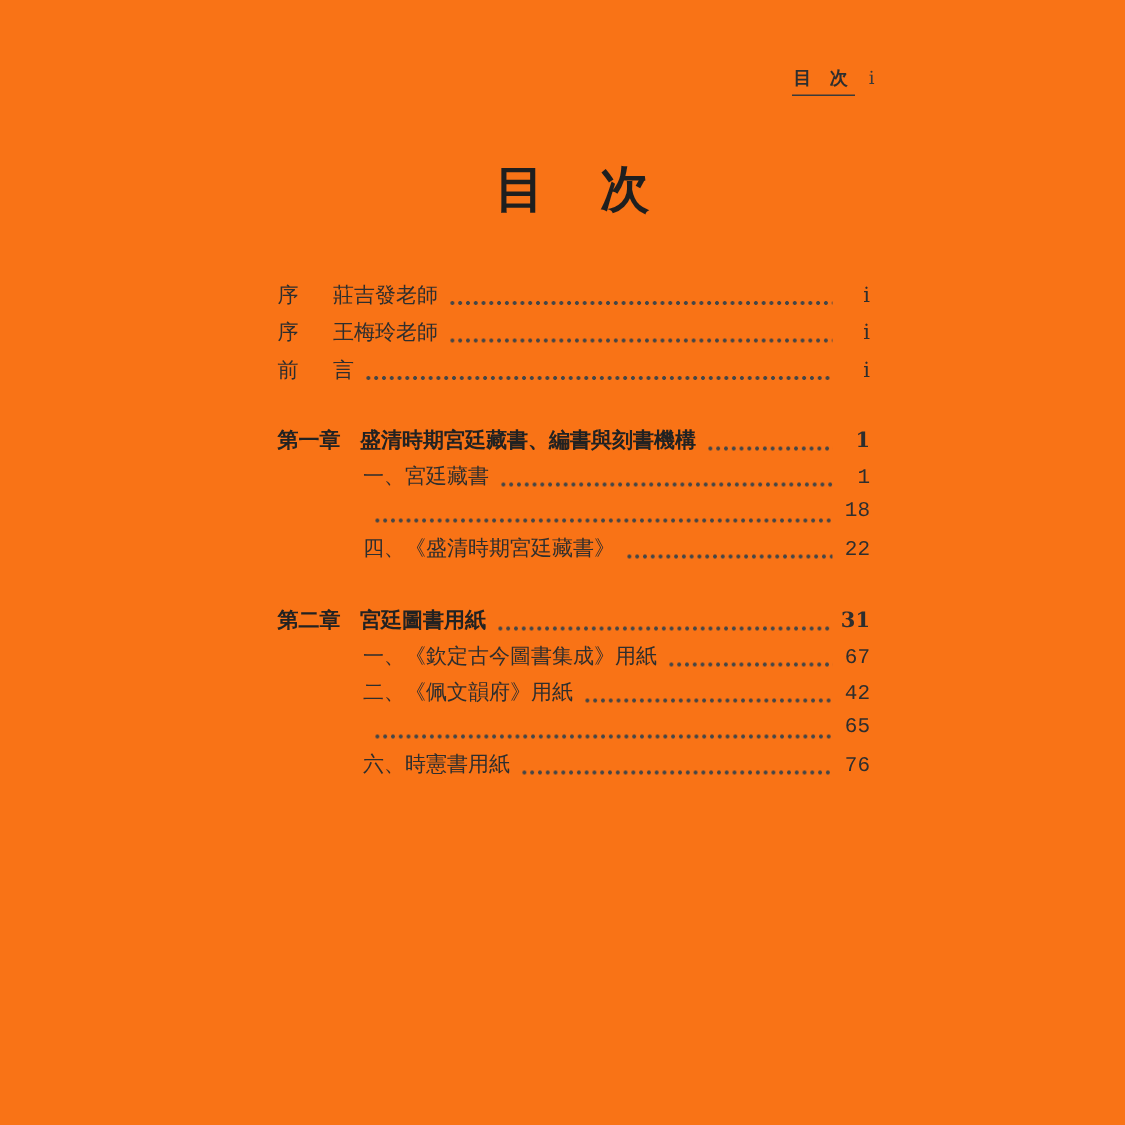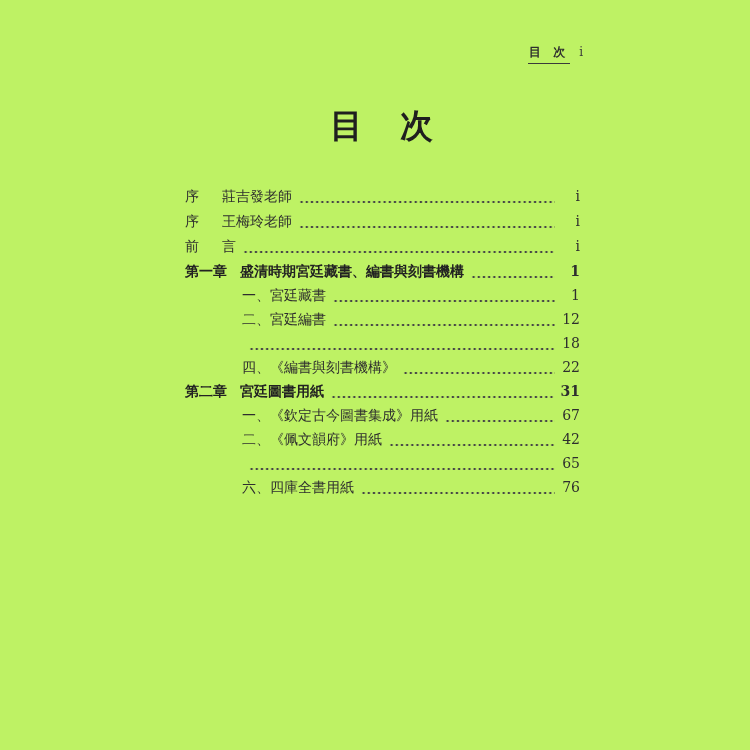--- a/index.html
+++ b/index.html
@@ -4,21 +4,21 @@
 <style>
   html,body { margin:0; padding:0; }
   body {
     width:750px; height:750px;
     background:#ffffff;
     font-family:"DejaVu Serif","Liberation Serif",serif;
     color:#2e2e2e;
     position:relative;
     overflow:hidden;
   }
-  .page { position:absolute; inset:0; background:#bef264; }
+  .page { position:absolute; inset:0; background:#f97316; }
 
   
   .running-header {
     position:absolute; top:44px; right:167px;
     display:flex; align-items:baseline; gap:9px;
     font-size:12px;
   }
   .running-title {
     font-weight:bold; letter-spacing:4px;
     border-bottom:1.5px solid #3a3a3a;
@@ -35,27 +35,27 @@
   }
 
   
   .toc { position:absolute; top:188px; left:185px; width:395px; }
   .row {
     display:flex; align-items:baseline;
     font-size:14px; height:25px; white-space:nowrap;
   }
   .front-block .row { height:25px; }
   .chapter-block { display:block; }
-  .chapter-block.first { }
-  .chapter-block.second { margin-top:0; }
+  .chapter-block.first { margin-top:22px; }
+  .chapter-block.second { margin-top:24px; }
   .chapter-block .row { height:24px; }
   .row.chapter-row { font-weight:bold; color:#222222; }
   .front-label { display:inline-block; width:37px; flex:none; }
   .chapter-label { display:inline-block; width:55px; flex:none; }
-  .row.sub-row { padding-left:57px; }
+  .row.sub-row { padding-left:57px;font-family:Liberation Mono, monospace; }
   .entry-text { flex:none; }
 
   .leader {
     flex:1 1 auto; align-self:center;
     height:12px; margin:3px 5px 0 7px;
     background-image:radial-gradient(circle, #464646 1.1px, rgba(0,0,0,0) 1.5px);
     background-size:5.2px 12px;
     background-repeat:repeat-x;
     background-position:0 50%;
     min-width:12px;
@@ -107,30 +107,25 @@
         <span class="entry-text">盛清時期宮廷藏書、編書與刻書機構</span>
         <span class="leader"></span>
         <span class="pagenum">1</span>
       </div>
       <div class="row sub-row">
         <span class="entry-text">一、宮廷藏書</span>
         <span class="leader"></span>
         <span class="pagenum">1</span>
       </div>
       <div class="row sub-row">
-        <span class="entry-text">二、宮廷編書</span>
-        <span class="leader"></span>
-        <span class="pagenum">12</span>
-      </div>
-      <div class="row sub-row">
         <span class="leader"></span>
         <span class="pagenum">18</span>
       </div>
       <div class="row sub-row">
-        <span class="entry-text">四、《編書與刻書機構》</span>
+        <span class="entry-text">四、《盛清時期宮廷藏書》</span>
         <span class="leader"></span>
         <span class="pagenum">22</span>
       </div>
     </div>
 
     <div class="chapter-block second">
       <div class="row chapter-row">
         <span class="chapter-label">第二章</span>
         <span class="entry-text">宮廷圖書用紙</span>
         <span class="leader"></span>
@@ -144,20 +139,20 @@
       <div class="row sub-row">
         <span class="entry-text">二、《佩文韻府》用紙</span>
         <span class="leader"></span>
         <span class="pagenum">42</span>
       </div>
       <div class="row sub-row">
         <span class="leader"></span>
         <span class="pagenum">65</span>
       </div>
       <div class="row sub-row">
-        <span class="entry-text">六、四庫全書用紙</span>
+        <span class="entry-text">六、時憲書用紙</span>
         <span class="leader"></span>
         <span class="pagenum">76</span>
       </div>
     </div>
 
   </div>
 </div>
 
 </body></html>

